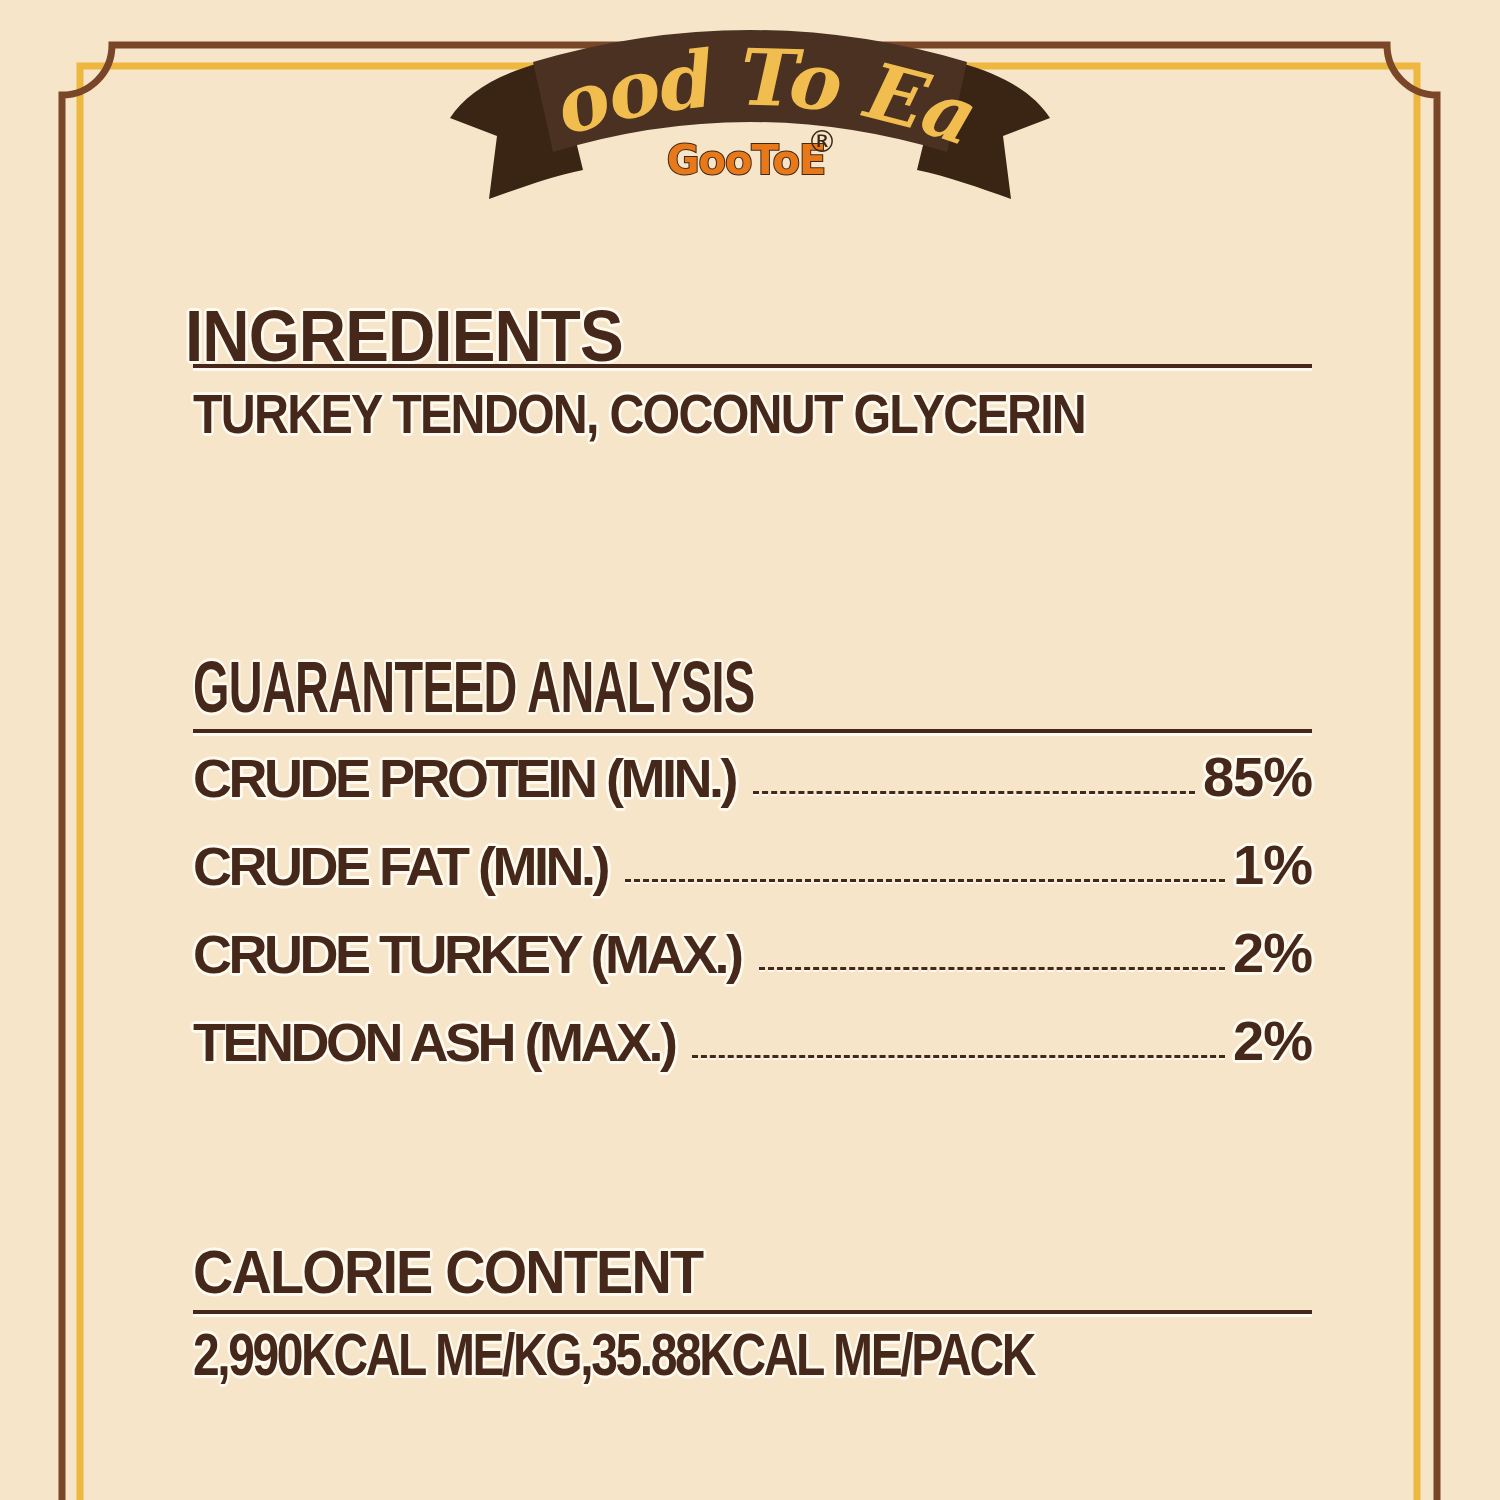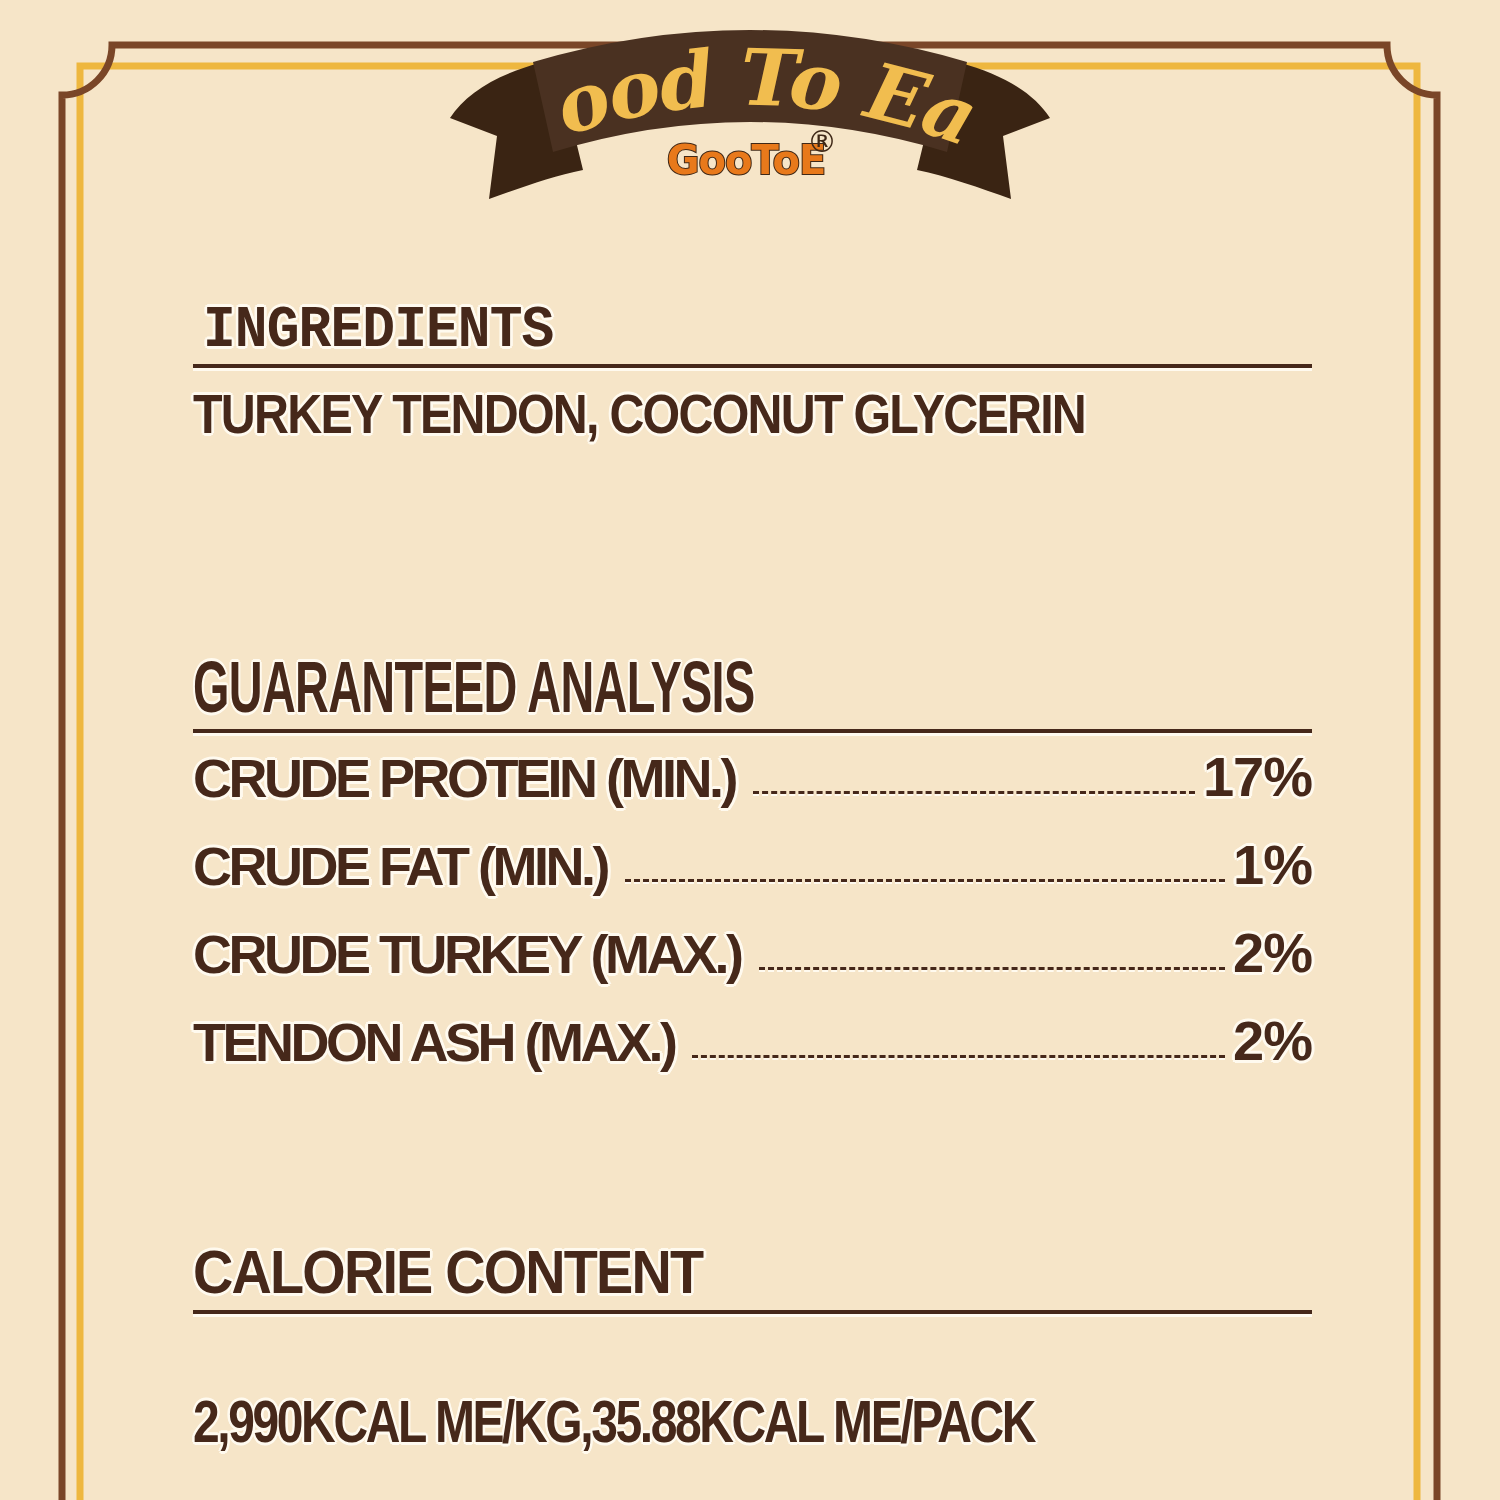--- a/index.html
+++ b/index.html
@@ -54,38 +54,38 @@
       <path id="bannerArc" d="M548 142 Q750 68 952 142"></path>
     </defs>
     <text font-family="DejaVu Serif, serif" font-style="italic" font-weight="bold" font-size="78" fill="#f1bd4f" letter-spacing="-2">
       <textPath href="#bannerArc" startOffset="50%" text-anchor="middle">Good To Eat</textPath>
     </text>
 
     <text x="746" y="174" text-anchor="middle" font-family="DejaVu Sans, sans-serif" font-weight="bold" font-size="40" fill="#e8791b" stroke="#3f2817" stroke-width="2" paint-order="stroke" letter-spacing="-1">GooToE</text>
     <text x="822" y="152" text-anchor="middle" font-family="DejaVu Sans, sans-serif" font-size="30" fill="#3f2817">®</text>
   </svg>
 
-  <div class="abs bold outl" style="top:300px;left:203px;font-size:60px;letter-spacing:-1px;font-family:Liberation Mono, monospace;">
+  <div class="abs bold outl" style="top:300px;left:185px;font-size:72px;letter-spacing:-1px;">
     <span class="cx" style="transform:scaleX(.91);">INGREDIENTS</span>
   </div>
   <div class="rule" style="top:364px;"></div>
   <div class="abs bold outl" style="top:387px;left:193px;font-size:55px;letter-spacing:-2px;">
     <span class="cx" style="transform:scaleX(.88);">TURKEY TENDON, COCONUT GLYCERIN</span>
   </div>
 
   <div class="abs bold outl" style="top:651px;left:193px;font-size:72px;letter-spacing:-1px;">
     <span class="cx" style="transform:scaleX(.65);">GUARANTEED ANALYSIS</span>
   </div>
   <div class="rule" style="top:729px;"></div>
 
   <div class="ga-rows">
     <div class="ga-row">
       <span class="ga-label outl">CRUDE PROTEIN (MIN.)</span>
       <span class="ga-leader"></span>
-      <span class="ga-value outl">17%</span>
+      <span class="ga-value outl">85%</span>
     </div>
     <div class="ga-row">
       <span class="ga-label outl">CRUDE FAT (MIN.)</span>
       <span class="ga-leader"></span>
       <span class="ga-value outl">1%</span>
     </div>
     <div class="ga-row">
       <span class="ga-label outl">CRUDE TURKEY (MAX.)</span>
       <span class="ga-leader"></span>
       <span class="ga-value outl">2%</span>
@@ -96,17 +96,17 @@
       <span class="ga-value outl">2%</span>
     </div>
   </div>
 
   <div class="abs cal-head" style="top:1241px;left:193px;">
     <span class="bold outl" style="font-size:62px;letter-spacing:-2px;">
       <span class="cx" style="transform:scaleX(.9);">CALORIE CONTENT</span>
     </span>
   </div>
   <div class="rule" style="top:1310px;"></div>
-  <div class="abs bold outl" style="top:1392px;left:193px;font-size:60px;letter-spacing:-3px;">
+  <div class="abs bold outl" style="top:1325px;left:193px;font-size:60px;letter-spacing:-3px;">
     <span class="cx" style="transform:scaleX(.8);">2,990KCAL ME/KG,35.88KCAL ME/PACK</span>
   </div>
 
 </div>
 
 </body></html>

